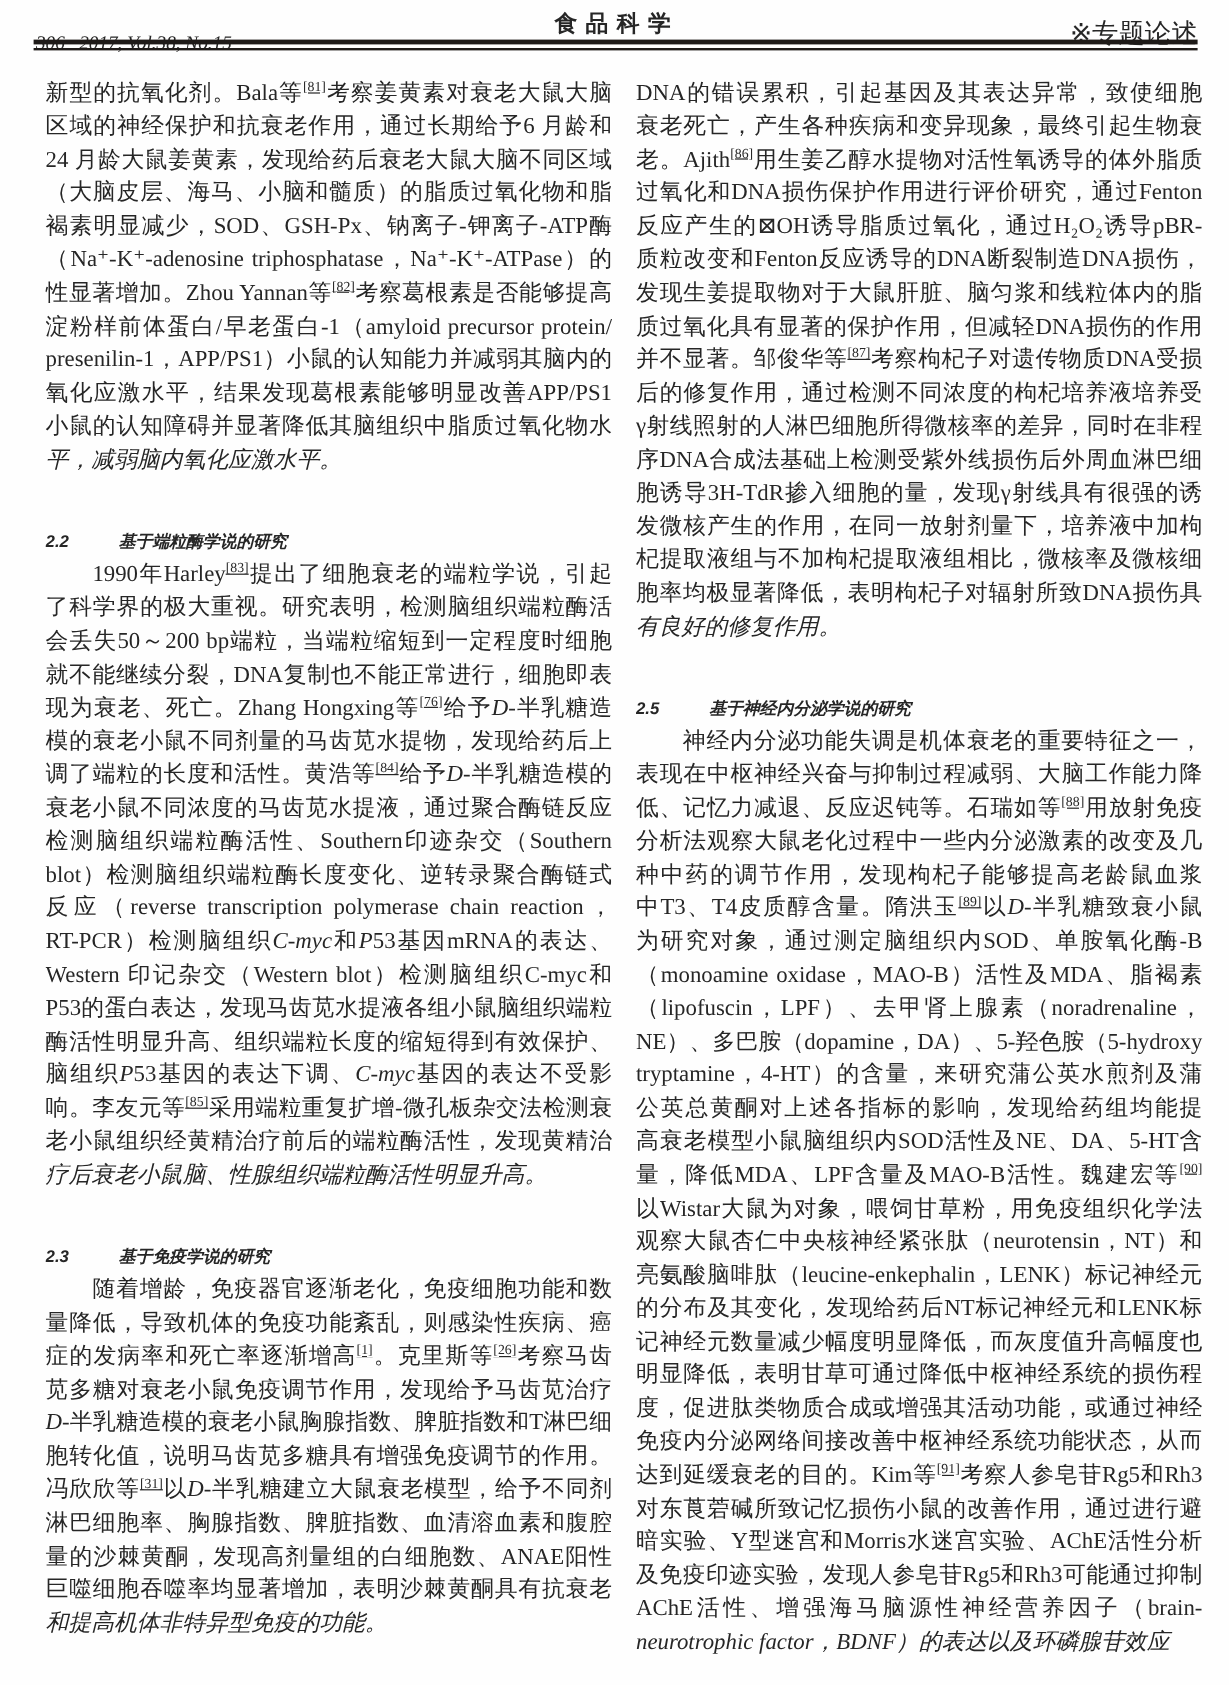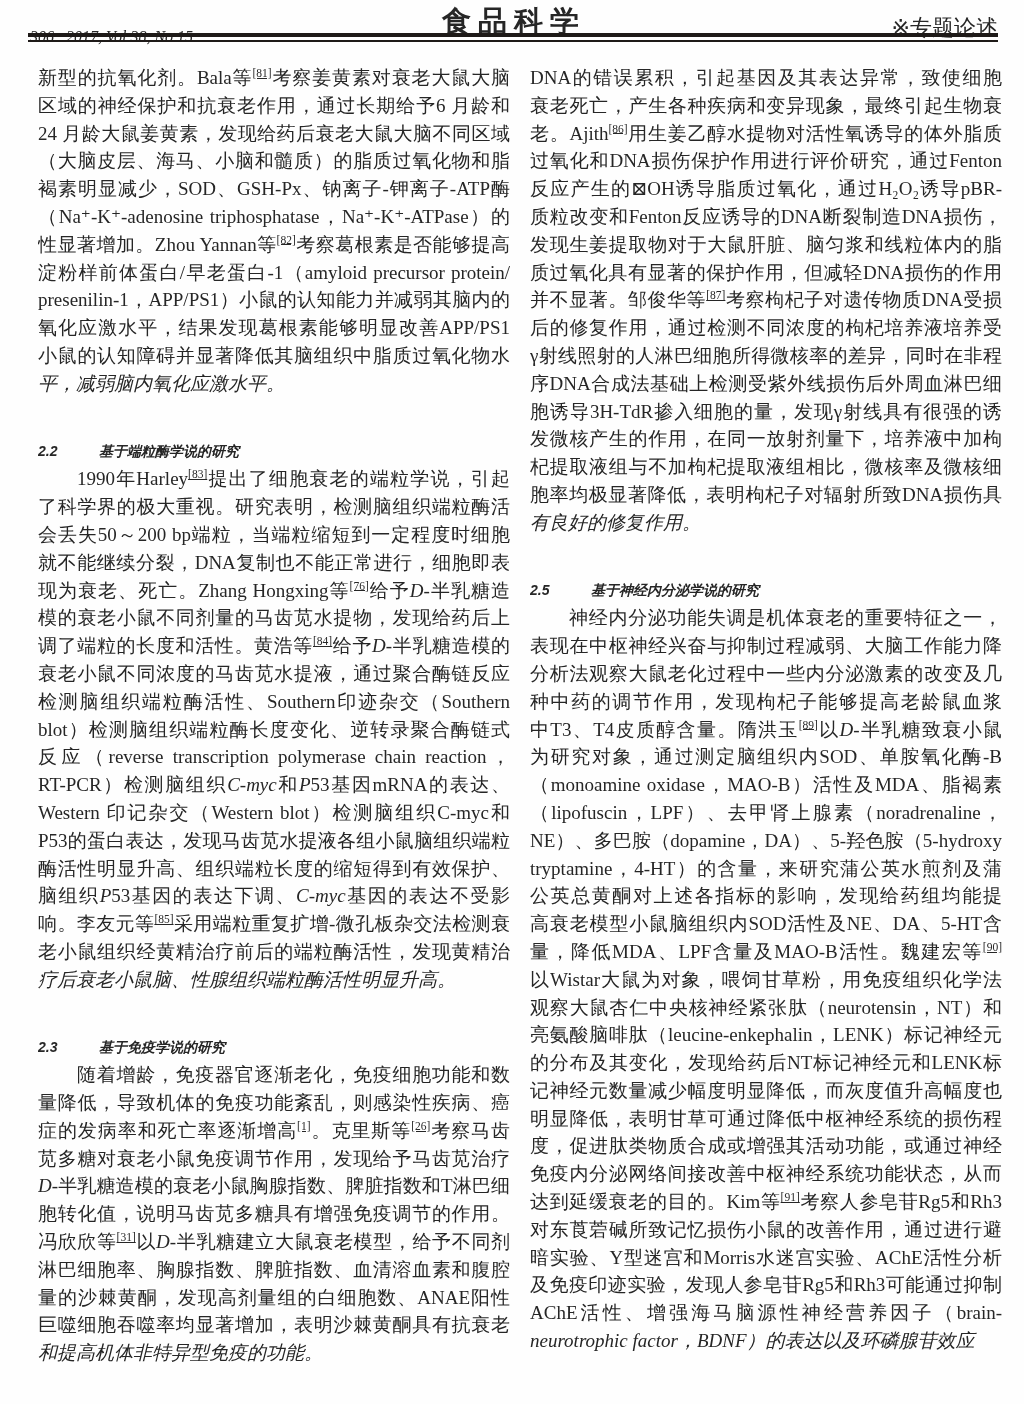--- a/index.html
+++ b/index.html
@@ -5,22 +5,22 @@
 <style>
   html,body{margin:0;padding:0;}
   body{
     width:1024px;height:1404px;position:relative;overflow:hidden;
     background:#fefefe;color:#262626;
     font-family:"Liberation Serif","DejaVu Serif",serif;
   }
   
   .header{position:absolute;top:6px;left:30px;right:26px;height:32px;}
   .h-left{position:absolute;left:0;top:22px;font-style:italic;font-size:16px;white-space:pre;}
-  .h-center{display:block;text-align:center;font-family:Liberation Sans, sans-serif;
-    font-weight:bold;font-size:29px;letter-spacing:7px;line-height:30px;}
+  .h-center{display:block;text-align:center;font-family:Liberation Mono, monospace;
+    font-weight:bold;font-size:19px;letter-spacing:7px;line-height:30px;}
   .h-right{position:absolute;right:0;top:7px;font-size:22px;
     font-family:"Liberation Sans","DejaVu Sans",sans-serif;}
   .rule{position:absolute;top:33px;left:28px;right:26px;height:3px;
     border-top:4px solid #1e1a18;border-bottom:2px solid #1e1a18;}
   
   .col{position:absolute;top:64px;width:472px;}
   #col-left{left:38px;}
   #col-right{left:530px;}
   .line{
     height:27.8px;line-height:27.7px;font-size:19px;
@@ -112,20 +112,21 @@
     <div class="line">γ射线照射的人淋巴细胞所得微核率的差异，同时在非程</div>
     <div class="line">序DNA合成法基础上检测受紫外线损伤后外周血淋巴细</div>
     <div class="line">胞诱导3H-TdR掺入细胞的量，发现γ射线具有很强的诱</div>
     <div class="line">发微核产生的作用，在同一放射剂量下，培养液中加枸</div>
     <div class="line">杞提取液组与不加枸杞提取液组相比，微核率及微核细</div>
     <div class="line">胞率均极显著降低，表明枸杞子对辐射所致DNA损伤具</div>
     <div class="line end">有良好的修复作用。</div>
     <div class="line heading end"><span class="hnum">2.5</span>基于神经内分泌学说的研究</div>
     <div class="line in">神经内分泌功能失调是机体衰老的重要特征之一，</div>
     <div class="line">表现在中枢神经兴奋与抑制过程减弱、大脑工作能力降</div>
+    <div class="line">低、记忆力减退、反应迟钝等。石瑞如等<sup>[88]</sup>用放射免疫</div>
     <div class="line">分析法观察大鼠老化过程中一些内分泌激素的改变及几</div>
     <div class="line">种中药的调节作用，发现枸杞子能够提高老龄鼠血浆</div>
     <div class="line">中T3、T4皮质醇含量。隋洪玉<sup>[89]</sup>以<i>D</i>-半乳糖致衰小鼠</div>
     <div class="line">为研究对象，通过测定脑组织内SOD、单胺氧化酶-B</div>
     <div class="line">（monoamine oxidase，MAO-B）活性及MDA、脂褐素</div>
     <div class="line">（lipofuscin，LPF）、去甲肾上腺素（noradrenaline，</div>
     <div class="line">NE）、多巴胺（dopamine，DA）、5-羟色胺（5-hydroxy</div>
     <div class="line">tryptamine，4-HT）的含量，来研究蒲公英水煎剂及蒲</div>
     <div class="line">公英总黄酮对上述各指标的影响，发现给药组均能提</div>
     <div class="line">高衰老模型小鼠脑组织内SOD活性及NE、DA、5-HT含</div>

